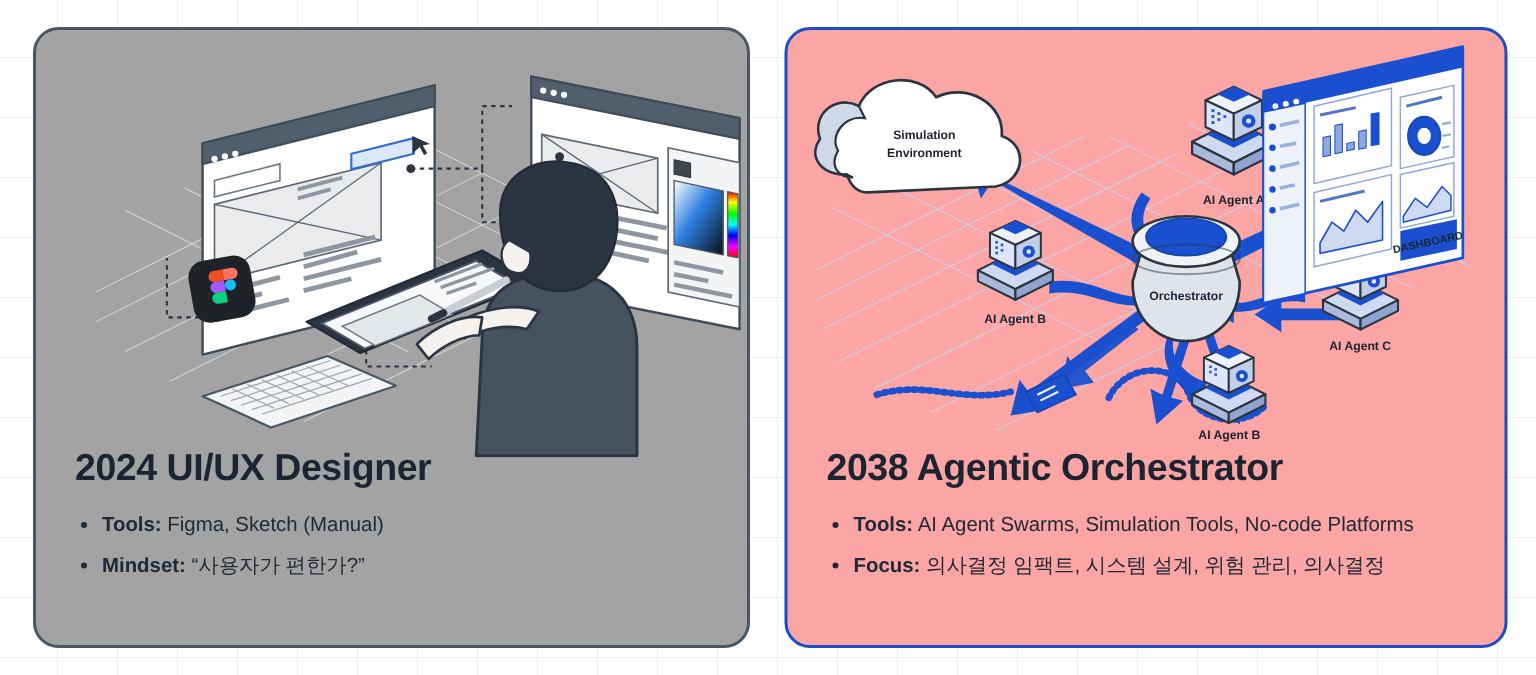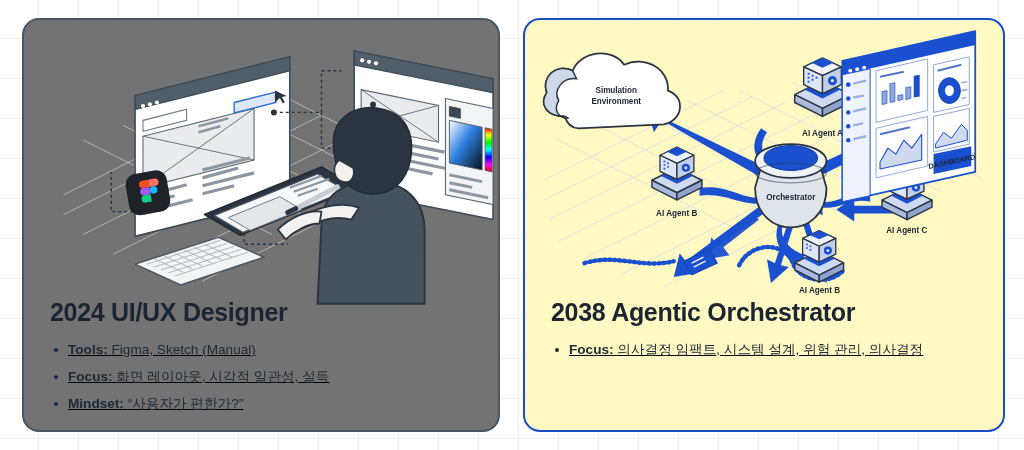--- a/index.html
+++ b/index.html
@@ -20,38 +20,38 @@
   }
 
   
   .card {
     position: absolute;
     border-radius: 17px;
     overflow: hidden;
   }
   #card-left {
     left: 22px; top: 18px; width: 478px; height: 414px;
-    background: #737373;
+    background: #a3a3a3;
     border: 2.5px solid #4a5763;
   }
   #card-right {
     left: 523px; top: 18px; width: 482px; height: 414px;
-    background: #fef9c3;
+    background: #fca5a5;
     border: 2.5px solid #1a4ec8;
   }
 
   .illus { position: absolute; left: 0; top: 0; width: 100%; height: 285px; }
   .illus svg { width: 100%; height: 100%; display: block; }
 
   .card-text { position: absolute; left: 0; right: 0; top: 278px; padding: 0 26px; }
   .card-title {
     font-size: 25px; font-weight: bold; color: #1b2430;
     letter-spacing: -0.3px; margin-bottom: 13px; white-space: nowrap;
   }
-  .bullets { list-style: none; text-decoration: underline; }
+  .bullets { list-style: none; }
   .bullets li {
     position: relative;
     padding-left: 18px;
     font-size: 13.6px;
     color: #202a36;
     line-height: 1.46;
     margin-bottom: 7px;
     white-space: nowrap;
   }
   .bullets li::before {
@@ -232,24 +232,20 @@
       </g>
     </svg>
   </div>
 
   <div class="card-text">
     <div class="card-title">2024 UI/UX Designer</div>
     <ul class="bullets">
       <li>
         <b>Tools:</b>
         <span>Figma, Sketch (Manual)</span>
-      </li>
-      <li>
-        <b>Focus:</b>
-        <span>화면 레이아웃, 시각적 일관성, 설득</span>
       </li>
       <li>
         <b>Mindset:</b>
         <span>“사용자가 편한가?”</span>
       </li>
     </ul>
   </div>
 </div>
 
 <div class="card" id="card-right">
@@ -491,18 +487,22 @@
             <path d="M170 248 L182 242"></path>
         </g>
       </g>
     </svg>
   </div>
 
   <div class="card-text">
     <div class="card-title">2038 Agentic Orchestrator</div>
     <ul class="bullets">
       <li>
+        <b>Tools:</b>
+        <span>AI Agent Swarms, Simulation Tools, No-code Platforms</span>
+      </li>
+      <li>
         <b>Focus:</b>
         <span>의사결정 임팩트, 시스템 설계, 위험 관리, 의사결정</span>
       </li>
     </ul>
   </div>
 </div>
 
 </body></html>

